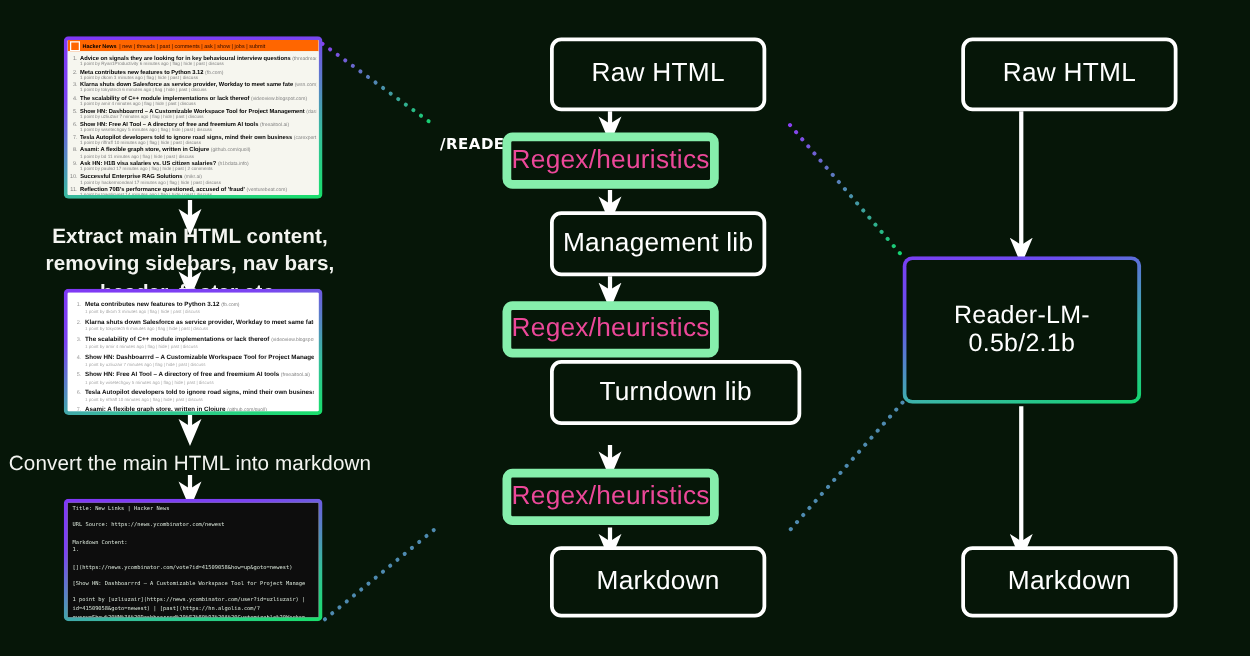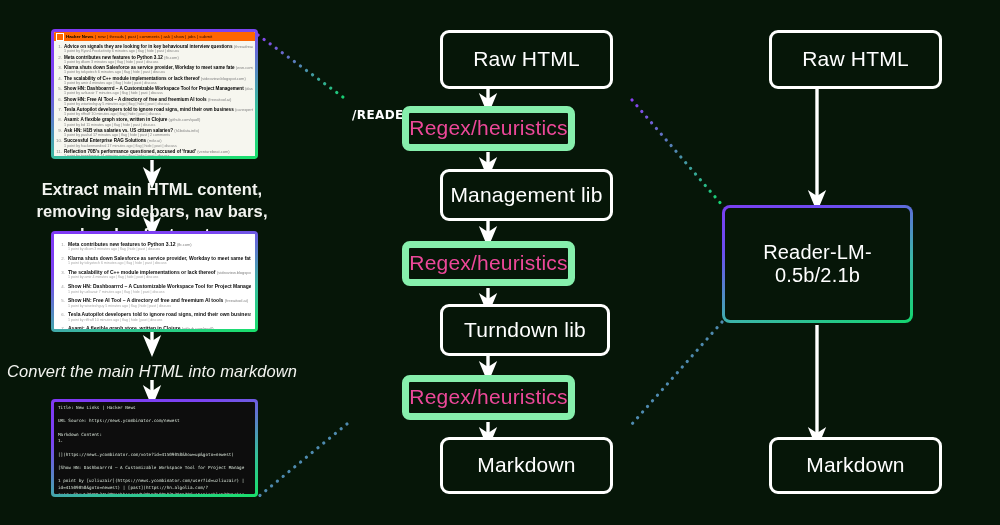--- a/index.html
+++ b/index.html
@@ -380,21 +380,21 @@
           <div class="clean-row">
             <div class="clean-rank">7.</div>
             <div class="clean-main">
               <div class="clean-title">Asami: A flexible graph store, written in Clojure <span class="hn-dom">(github.com/quoll)</span></div>
             </div>
           </div>
         </div>
     </div>
   </div>
 
-  <div class="caption" style="left:6px; top:360px; width:292px;font-style:italic;">Convert the main HTML into markdown</div>
+  <div class="caption" style="left:6px; top:360px; width:292px;">Convert the main HTML into markdown</div>
 
   <div class="shot" style="left:51px; top:399px; width:207px; height:98px;">
     <div class="md-inner" id="md-lines">
         <div class="md-line">Title: New Links | Hacker News</div>
         <div class="md-line">&nbsp;</div>
         <div class="md-line">URL Source: https://news.ycombinator.com/newest</div>
         <div class="md-line">&nbsp;</div>
         <div class="md-line">Markdown Content:</div>
         <div class="md-line">1.</div>
         <div class="md-line">&nbsp;</div>
@@ -411,21 +411,21 @@
   <div class="reader-label" style="left:352px; top:108px;">/READER</div>
 
   <div class="node white" style="left:402px; top:30px; width:173px; height:59px;">Raw HTML</div>
 
   <div class="node yellow" style="left:402px; top:106px; width:173px; height:45px;">Regex/heuristics</div>
 
   <div class="node white" style="left:402px; top:169px; width:173px; height:52px;">Management lib</div>
 
   <div class="node yellow" style="left:402px; top:241px; width:173px; height:45px;">Regex/heuristics</div>
 
-  <div class="node white" style="left:402px; top:304px; width:170px; height:52px;">Turndown lib</div>
+  <div class="node white" style="left:402px; top:288px; width:201px; height:52px;">Turndown lib</div>
 
   <div class="node yellow" style="left:402px; top:375px; width:173px; height:45px;">Regex/heuristics</div>
 
   <div class="node white" style="left:402px; top:437px; width:173px; height:57px;">Markdown</div>
 
   <div class="node white" style="left:731px; top:30px; width:173px; height:59px;">Raw HTML</div>
 
   <div class="node gradient" style="left:722px; top:205px; width:191px; height:118px; font-size:20px;">Reader-LM-0.5b/2.1b</div>
 
   <div class="node white" style="left:731px; top:437px; width:173px; height:57px;">Markdown</div>

